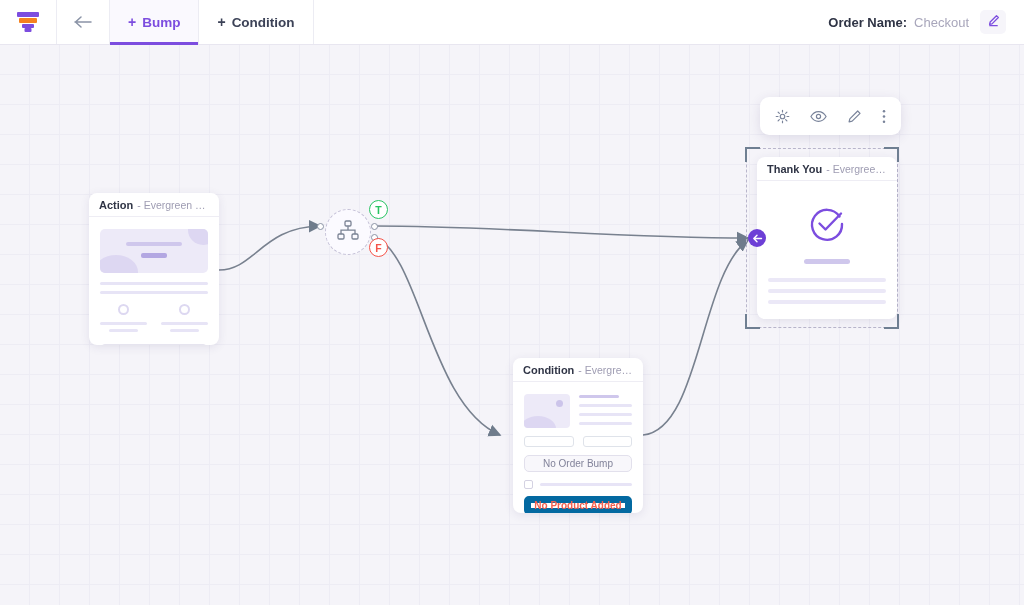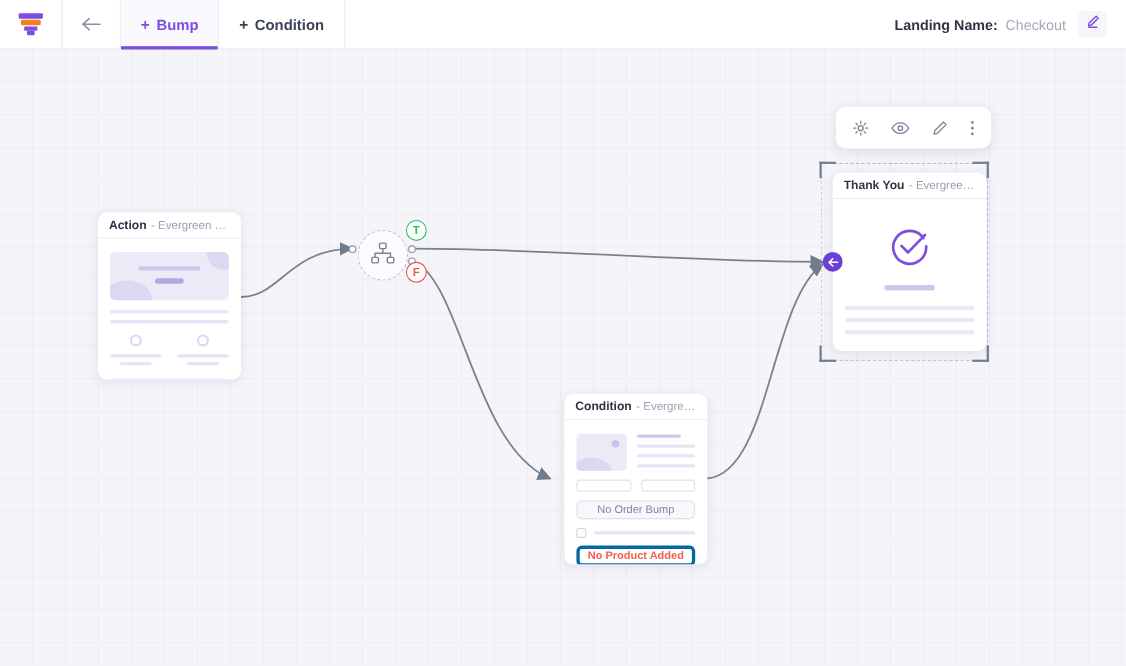--- a/index.html
+++ b/index.html
@@ -127,21 +127,21 @@
   .bump {
     margin-top: 8px; height: 17px;
     border: 1px solid #e2e0ec; border-radius: 5px; background: #f8f7fb;
     display: flex; align-items: center; justify-content: center;
     font-size: 10px; color: #82839a;
   }
   .chkrow { margin-top: 8px; display: flex; align-items: center; gap: 7px; }
   .chkbox { width: 9px; height: 9px; border: 1px solid #d4d2e2; border-radius: 2px; background: #fff; }
   .noprod {
     margin-top: 7px; height: 19px;
-    border: 3px solid #0369a1; border-radius: 5px; background: #fff;
+    border: 7px solid #0369a1; border-radius: 5px; background: #fff;
     display: flex; align-items: center; justify-content: center;
     font-size: 10px; font-weight: 700; color: #f2604f;
   }
 
   .tymark { display: flex; justify-content: center; padding: 10px 0 4px; }
   .tyline-c { width: 46px; height: 5px; border-radius: 3px; background: #cfc7ec;
               margin: 10px auto 0; }
   .tyline { height: 4px; border-radius: 2px; background: #ebe8f7; margin-top: 7px; }
 
   
@@ -221,21 +221,21 @@
     <span>Bump</span>
   </div>
 
   <div class="tab">
     <span class="plus">+</span>
     <span>Condition</span>
   </div>
   <div class="tab-sep"></div>
 
   <div class="header-right">
-    <span class="fn-label">Landing Name:</span>
+    <span class="fn-label">Order Name:</span>
     <span class="fn-value">Checkout</span>
     <div class="edit-btn">
       <span>
         <svg width="13" height="13" viewBox="0 0 14 14">
           <path d="M10.2 1.8l2 2L5.4 10.6l-2.6.6.6-2.6z" fill="none" stroke="#7c4ddf" stroke-width="1.4" stroke-linejoin="round"></path>
           <path d="M3 12.6h8" stroke="#7c4ddf" stroke-width="1.4" stroke-linecap="round"></path>
         </svg>
       </span>
     </div>
   </div>

